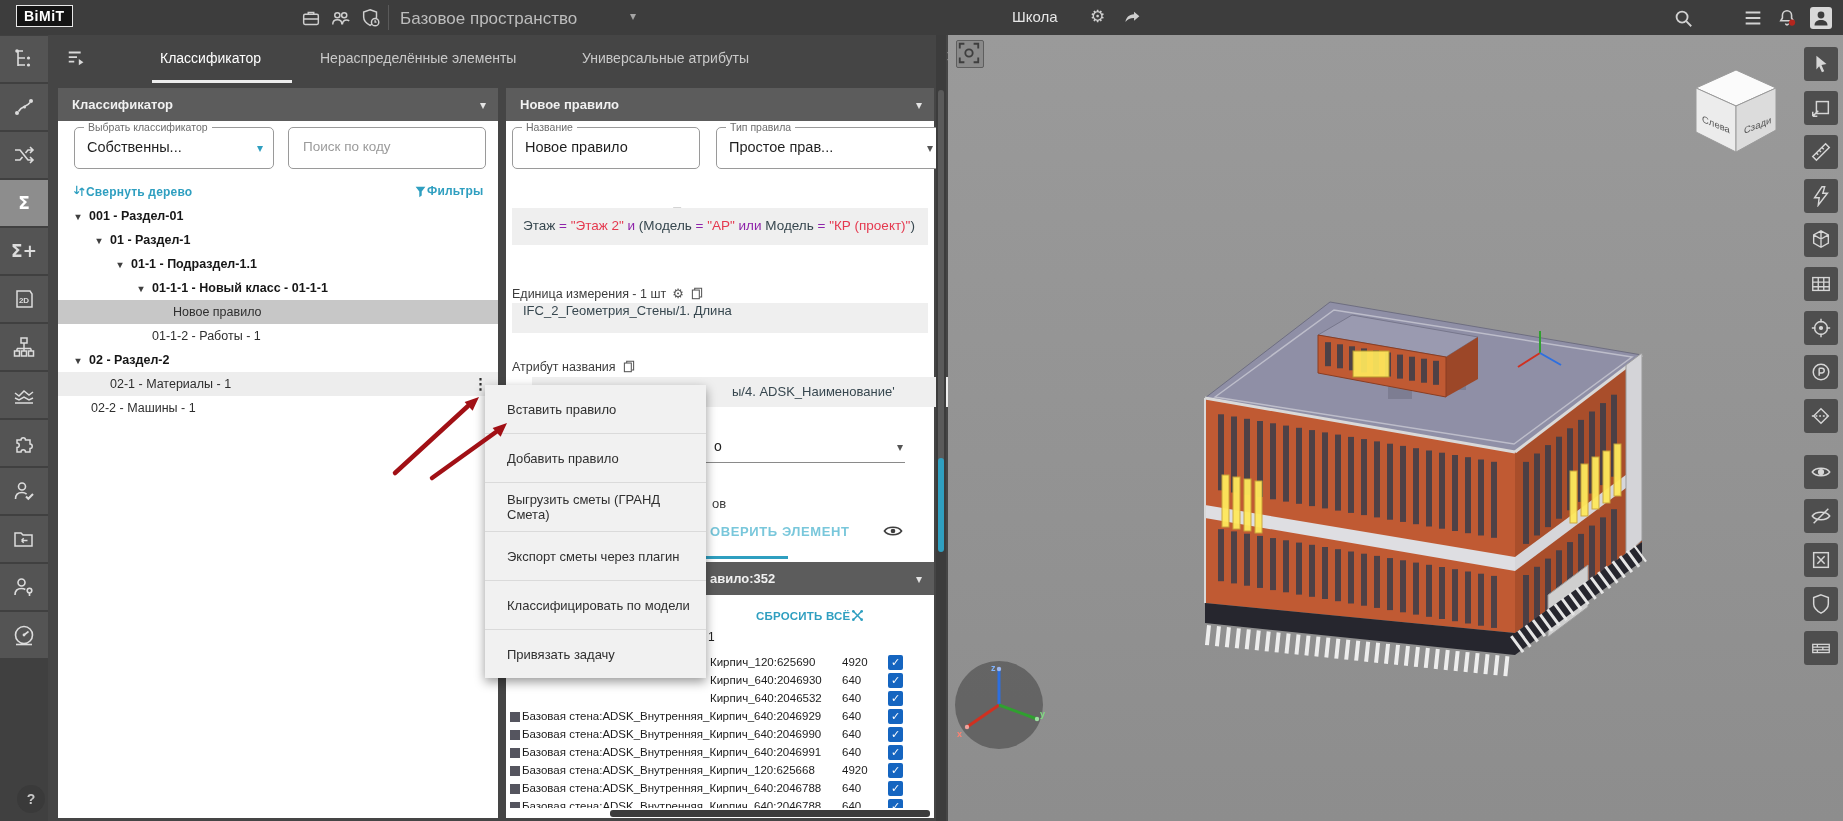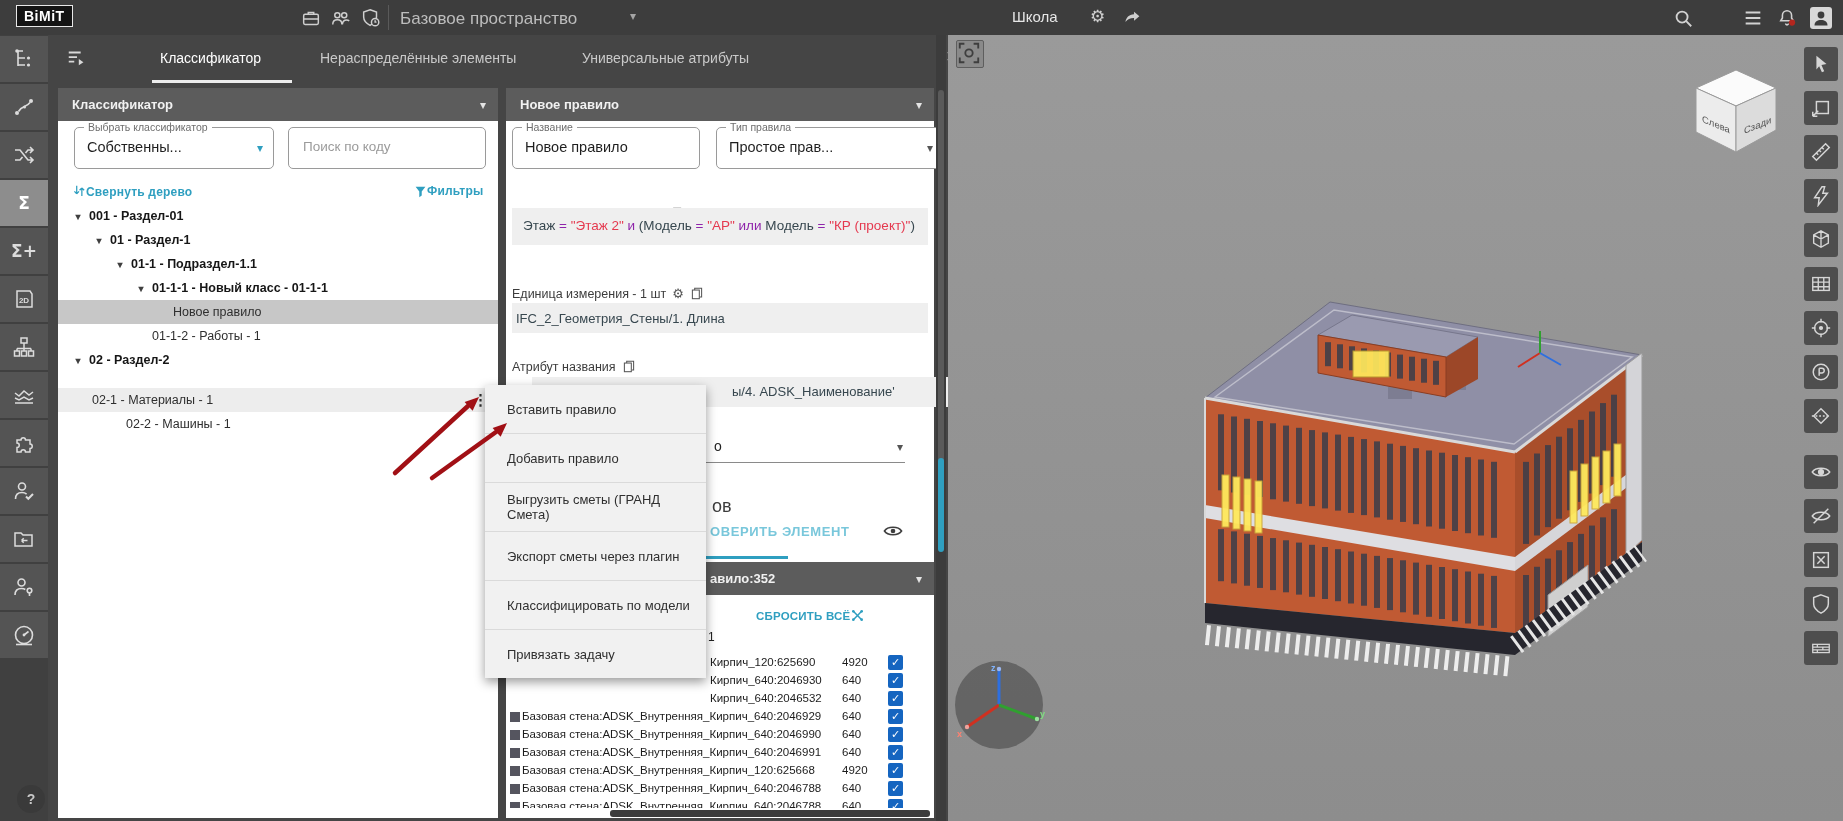--- a/index.html
+++ b/index.html
@@ -57,21 +57,21 @@
   
   .menu{position:absolute;left:485px;top:385px;width:221px;background:#f1f1f1;z-index:40;
         box-shadow:0 4px 10px rgba(0,0,0,.4)}
   .mitem{height:48px;display:flex;align-items:center;padding-left:22px;font-size:13px;color:#2f2f2f;border-top:1px solid #dadada}
   .mitem:first-child{border-top:none}
   
   .lab{position:absolute;font-size:12.5px;color:#3c3c3c;display:flex;align-items:center;gap:6px}
   .graybox{position:absolute;background:#efefef;font-size:13px;color:#37474f}
   .tok-f{color:#37474f}.tok-o{color:#8e24aa}.tok-s{color:#e5394f}
   .cond{padding:8px 11px;line-height:1.55;font-size:13.5px}
-  .oneline{display:flex;align-items:center;padding-left:4px}
+  .oneline{display:flex;align-items:flex-start;padding-left:11px}
   .ddrow{position:absolute;border-bottom:1px solid #8a8a8a}
   .checkbtn{position:absolute;font-size:13px;font-weight:700;letter-spacing:.6px;color:#79c7db}
   .tealbar{position:absolute;background:#2f9fc0;height:3px}
   
   .rows{position:absolute;left:506px;top:654px;width:428px;height:164px;overflow:hidden}
   .rrow{position:relative;height:18px;font-size:11.5px;color:#1c1c1c}
   .rrow.cut{height:10px;overflow:hidden}
   .rname{position:absolute;left:16px;top:2px;white-space:nowrap}
   .rname.clipped{left:204px}
   .sq{position:absolute;left:4px;top:4px;width:10px;height:10px;background:#55555f}
@@ -314,26 +314,26 @@
         <span>Новое правило</span>
       </div>
       <div class="trow" style="padding-left: 77px;">
         <span style="width: 17px;"></span>
         <span>01-1-2 - Работы - 1</span>
       </div>
       <div class="trow bold" style="padding-left: 14px;">
         <span class="arr">▾</span>
         <span>02 - Раздел-2</span>
       </div>
-      <div class="trow hover" style="padding-left: 17px; margin-top: 16px;">
+      <div class="trow hover" style="padding-left: 35px;">
         <span style="width: 17px;"></span>
         <span>02-1 - Материалы - 1</span>
         <span class="kebab">⋮</span>
       </div>
-      <div class="trow" style="padding-left: 51px;">
+      <div class="trow" style="padding-left: 16px;">
         <span style="width: 17px;"></span>
         <span>02-2 - Машины - 1</span>
       </div>
     </div>
 
   <div class="menu" id="menu">
       <div class="mitem">Вставить правило</div>
       <div class="mitem">Добавить правило</div>
       <div class="mitem">Выгрузить сметы (ГРАНД Смета)</div>
       <div class="mitem">Экспорт сметы через плагин</div>
@@ -396,21 +396,21 @@
   </div>
   <div class="graybox" style="left:532px;top:377px;width:416px;height:30px">
     <span style="position:absolute;left:200px;top:7px;white-space:nowrap">ы/4. ADSK_Наименование'</span>
   </div>
 
   <div class="ddrow" style="left:512px;top:432px;width:393px;height:30px">
     <span style="position:absolute;left:202px;top:6px;font-size:14px;color:#222">о</span>
     <span style="position:absolute;right:2px;top:8px;font-size:12px;color:#555">▾</span>
   </div>
 
-  <span class="abs" style="left:712px;top:496px;font-size:18px;color:#3c3c3c">ов</span>
+  <span class="abs" style="left:712px;top:496px;font-size:13px;color:#3c3c3c">ов</span>
 
   <span class="checkbtn" style="left:710px;top:524px">ОВЕРИТЬ ЭЛЕМЕНТ</span>
   <span class="abs" style="left:882px;top:522px">
     <svg width="22" height="18" viewBox="0 0 24 20" fill="none" stroke="#3f3f3f" stroke-width="1.8">
       <path d="M2.5 10C6 4.5 18 4.5 21.5 10 18 15.5 6 15.5 2.5 10z"></path>
         <circle cx="12" cy="10" r="2.6" fill="#3f3f3f" stroke="none"></circle>
       </svg>
     </span>
 
   <div class="tealbar" style="left:705px;top:556px;width:83px"></div>

